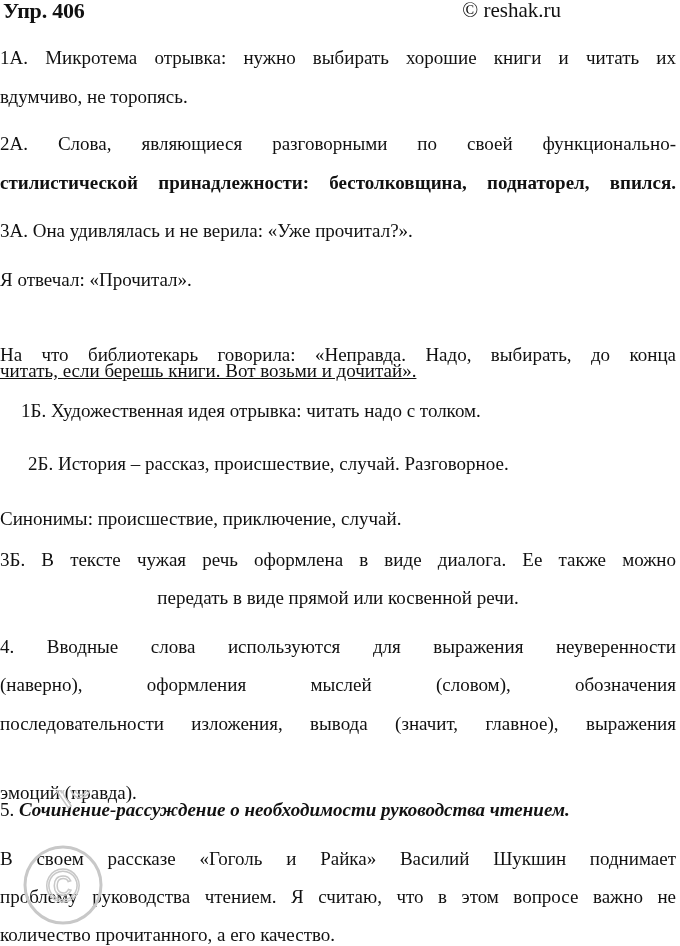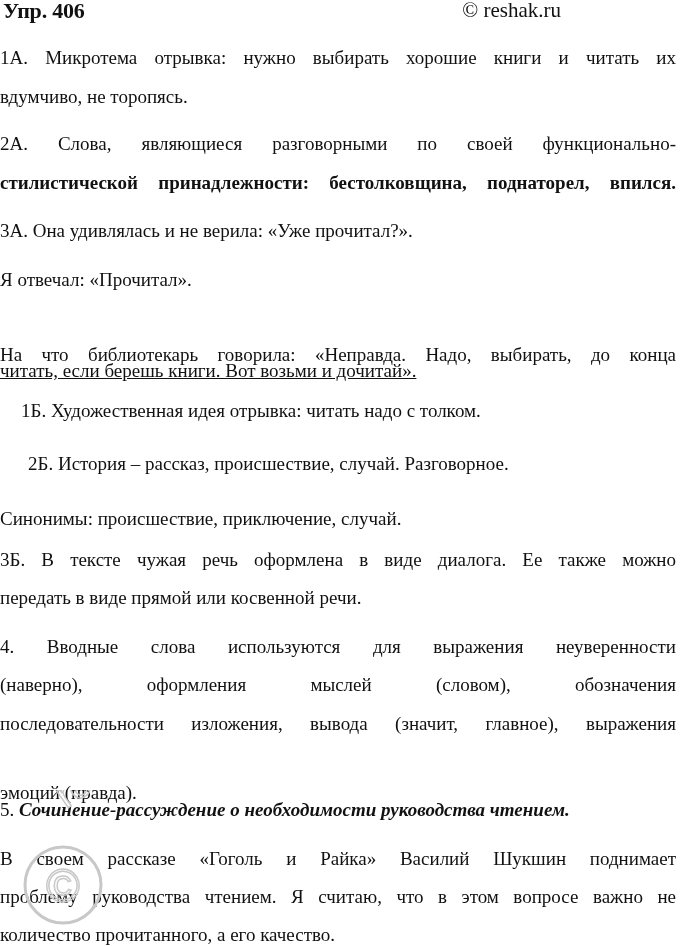--- a/index.html
+++ b/index.html
@@ -27,21 +27,21 @@
     <div class="line justify" style="top: 131px;"><span>2А. Слова, являющиеся разговорными по своей функционально-</span></div>
     <div class="line justify" style="top: 170px; font-weight: bold;"><span>стилистической принадлежности: бестолковщина, поднаторел, впился.</span></div>
     <div class="line" style="top: 218px;"><span>3А. Она удивлялась и не верила: «Уже прочитал?».</span></div>
     <div class="line" style="top: 267px;"><span>Я отвечал: «Прочитал».</span></div>
     <div class="line justify" style="top: 342px;"><span>На что библиотекарь говорила: «Неправда. Надо, выбирать, до конца</span></div>
     <div class="line" style="top: 358px; text-decoration: underline;"><span>читать, если берешь книги. Вот возьми и дочитай».</span></div>
     <div class="line" style="top: 398px; margin-left: 21px;"><span>1Б. Художественная идея отрывка: читать надо с толком.</span></div>
     <div class="line" style="top: 451px; margin-left: 28px;"><span>2Б. История – рассказ, происшествие, случай. Разговорное.</span></div>
     <div class="line" style="top: 498px; margin-top: 8px;"><span>Синонимы: происшествие, приключение, случай.</span></div>
     <div class="line justify" style="top: 547px;"><span>3Б. В тексте чужая речь оформлена в виде диалога. Ее также можно</span></div>
-    <div class="line" style="top: 585px;"><span>передать в виде прямой или косвенной речи.</span></div>
+    <div class="line" style="top: 585px; text-align: center;"><span>передать в виде прямой или косвенной речи.</span></div>
     <div class="line justify" style="top: 634px;"><span>4. Вводные слова используются для выражения неуверенности</span></div>
     <div class="line justify" style="top: 672px;"><span>(наверно), оформления мыслей (словом), обозначения</span></div>
     <div class="line justify" style="top: 711px;"><span>последовательности изложения, вывода (значит, главное), выражения</span></div>
     <div class="line" style="top: 749px; margin-top: 31px;"><span>эмоций (правда).</span></div>
     <div class="line" style="top: 797px;"><span>5. </span><span class="italic">Сочинение-рассуждение о необходимости руководства чтением.</span></div>
     <div class="line justify" style="top: 846px;"><span>В своем рассказе «Гоголь и Райка» Василий Шукшин поднимает</span></div>
     <div class="line justify" style="top: 884px;"><span>проблему руководства чтением. Я считаю, что в этом вопросе важно не</span></div>
     <div class="line" style="top: 922px;"><span>количество прочитанного, а его качество.</span></div>
   </div>
 

